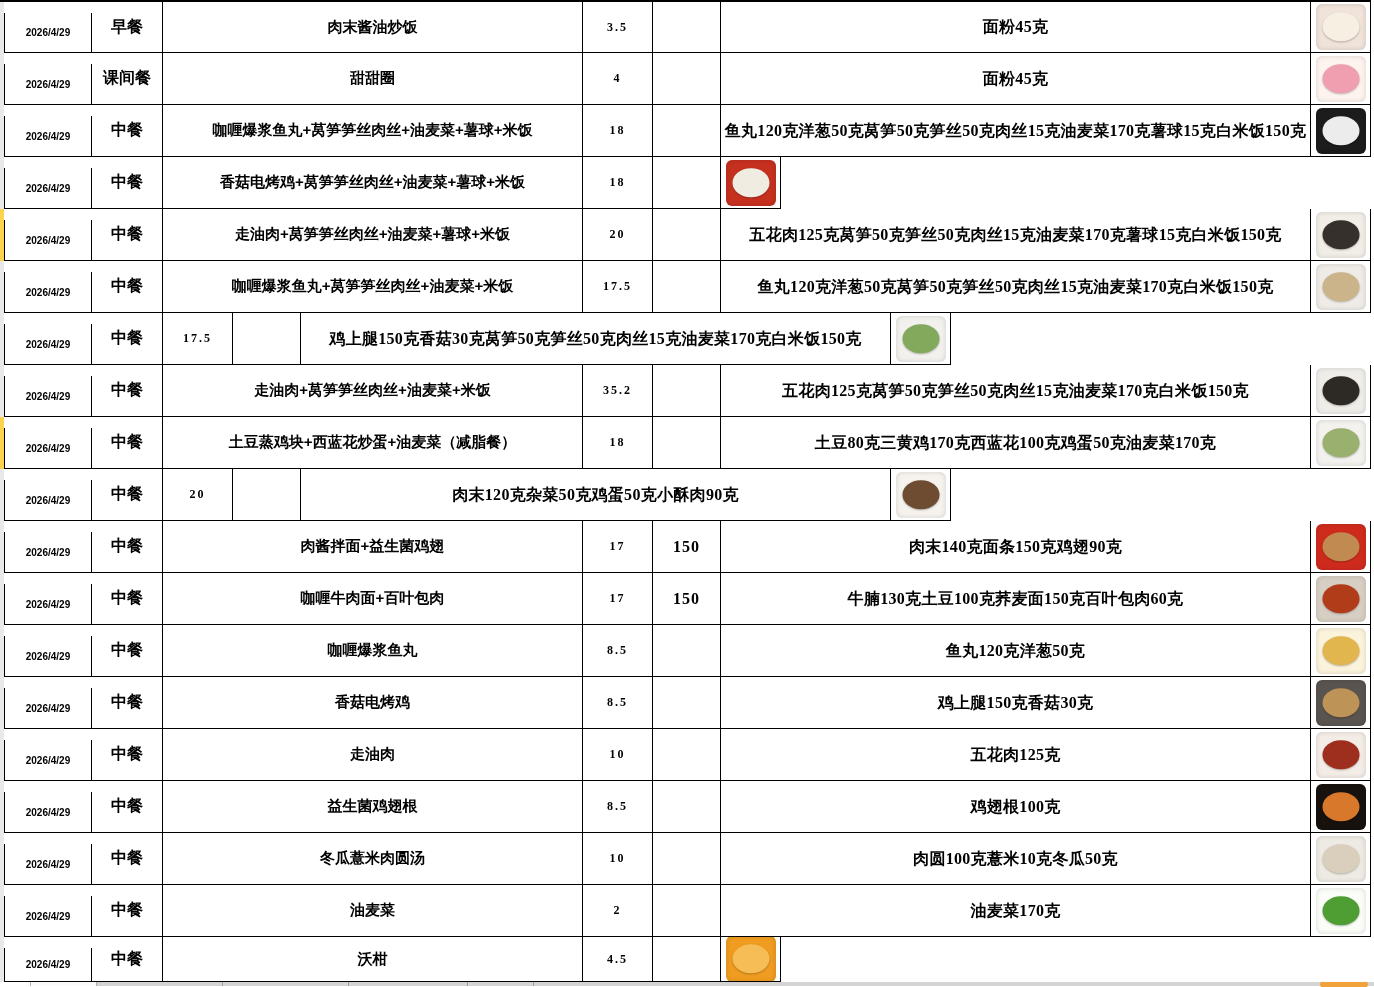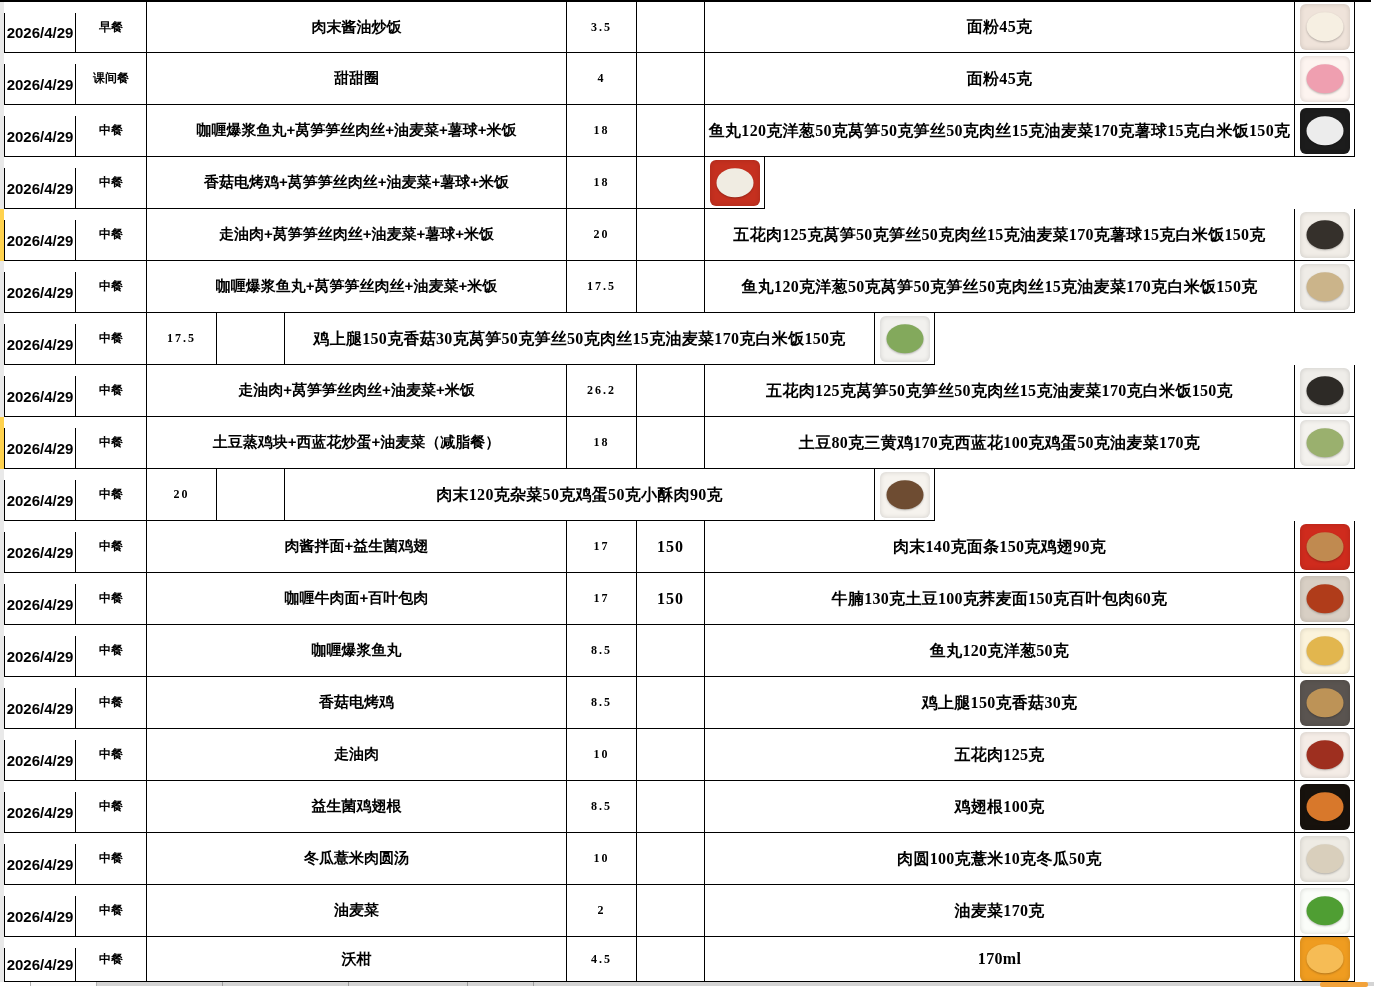--- a/index.html
+++ b/index.html
@@ -5,22 +5,22 @@
   html,body{margin:0;padding:0;background:#fff;}
   body{font-family:"Liberation Sans",sans-serif;font-weight:700;color:#000;}
   .sheet{position:relative;width:1374px;height:987px;overflow:hidden;background:#fff;}
   .tbl{border-top:2px solid #000;width:1371px;}
   .row{display:flex;height:52px;box-sizing:border-box;}
   .row:first-child{height:51px;}
   .row:last-child{height:45px;}
   .strip{width:4px;flex:none;background:#e9e9e9;}
   .cell{box-sizing:border-box;flex:none;border-right:1px solid #000;border-bottom:1px solid #000;
         display:flex;align-items:center;justify-content:center;text-align:center;overflow:hidden;}
-  .c-date{width:72px;border-left:1px solid #000;font-size:15px;letter-spacing:0;margin-top:11px;}
-  .c-meal{width:71px;font-size:12px;text-align:right;}
+  .c-date{width:88px;border-left:1px solid #000;font-size:10px;letter-spacing:0;margin-top:11px;}
+  .c-meal{width:71px;font-size:16px;text-align:right;}
   .c-dish{width:420px;font-size:15px;padding:0 4px;}
   .c-price{width:70px;font-family:"Liberation Serif",serif;font-size:12px;letter-spacing:2px;}
   .c-qty{width:68px;font-family:"Liberation Serif",serif;font-size:16px;letter-spacing:1px;}
   .c-ing{width:590px;font-family:"Liberation Serif",serif;font-size:16px;letter-spacing:.3px;
          line-height:1.45;padding:0 2px;}
   .c-photo{width:60px;}
   .photo{width:50px;height:46px;border-radius:6px;position:relative;overflow:hidden;flex:none;
          box-shadow:inset 0 0 5px rgba(0,0,0,.15);}
   .photo-blob{position:absolute;left:50%;top:50%;transform:translate(-50%,-50%);
               width:74%;height:64%;border-radius:50%;box-shadow:0 1px 2px rgba(0,0,0,.25);}
@@ -131,21 +131,21 @@
       <div class="photo" style="background: rgb(242, 241, 238);">
         <div class="photo-blob" style="background: rgb(131, 169, 92);"></div>
       </div>
     </div>
   </div>
       <div class="row">
     <div class="strip"></div>
     <div class="cell c-date">2026/4/29</div>
     <div class="cell c-meal">中餐</div>
     <div class="cell c-dish">走油肉+莴笋笋丝肉丝+油麦菜+米饭</div>
-    <div class="cell c-price">26.2</div>
+    <div class="cell c-price">35.2</div>
     <div class="cell c-qty"></div>
     <div class="cell c-ing">五花肉125克莴笋50克笋丝50克肉丝15克油麦菜170克白米饭150克</div>
     <div class="cell c-photo">
       <div class="photo" style="background: rgb(239, 237, 233);">
         <div class="photo-blob" style="background: rgb(45, 42, 38);"></div>
       </div>
     </div>
   </div>
       <div class="row">
     <div class="strip" style="background: rgb(255, 210, 77);"></div>
@@ -286,21 +286,20 @@
       </div>
     </div>
   </div>
       <div class="row">
     <div class="strip"></div>
     <div class="cell c-date">2026/4/29</div>
     <div class="cell c-meal">中餐</div>
     <div class="cell c-dish">沃柑</div>
     <div class="cell c-price">4.5</div>
     <div class="cell c-qty"></div>
-    <div class="cell c-ing">170ml</div>
     <div class="cell c-photo">
       <div class="photo" style="background: rgb(239, 156, 32);">
         <div class="photo-blob" style="background: rgb(246, 188, 85);"></div>
       </div>
     </div>
   </div>
     </div>
 
   <div class="bottom-strip">
     <div class="bs-gray"></div>

